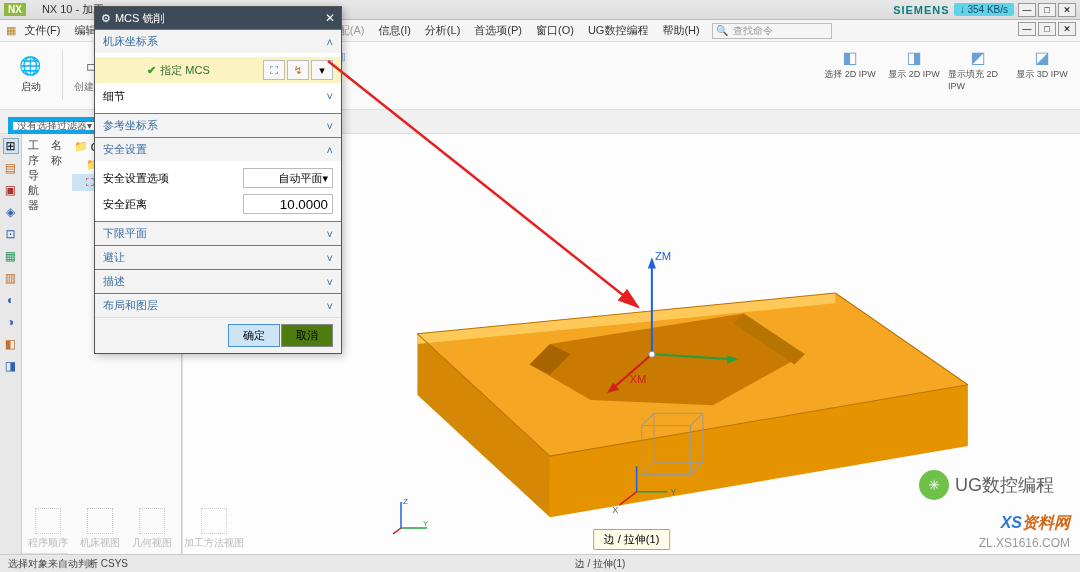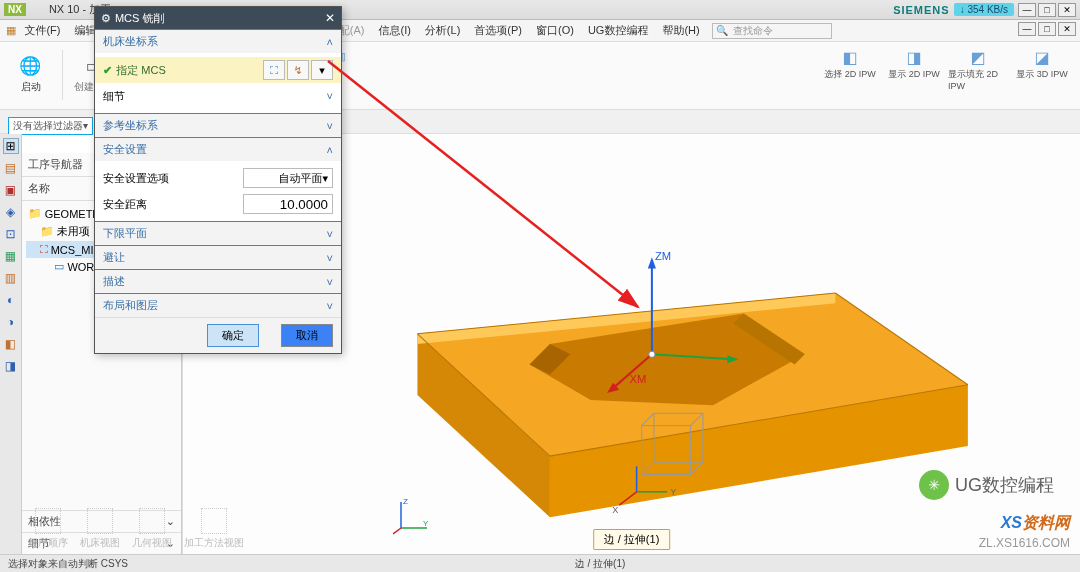--- a/index.html
+++ b/index.html
@@ -1,20 +1,20 @@
 <!DOCTYPE html>
 <html><head>
 <meta charset="utf-8">
 <style>
   * { box-sizing: border-box; margin: 0; padding: 0; font-family: "Microsoft YaHei", Arial, sans-serif; }
   body { width: 1080px; height: 572px; overflow: hidden; background: #fff; position: relative; font-size: 11px; }
 
   
   .title-bar { height: 20px; background: linear-gradient(#e8e8e8,#dcdcdc); display: flex; align-items: center; justify-content: space-between; padding: 0 4px; border-bottom: 1px solid #bbb;}
-  .title-left { display: flex; align-items: center; gap: 23px;}
+  .title-left { display: flex; align-items: center; gap: 16px;}
   .nx-logo { background: #8fb93e; color: #fff; font-weight: bold; padding: 1px 4px; font-size: 10px; }
   .title-text { font-size: 11px; color: #333; }
   .title-right { display: flex; align-items: center; gap: 4px;}
   .siemens { color: #0d7d7d; font-weight: bold; font-size: 11px; letter-spacing: 1px;}
   .netspeed { background: #5fd3e8; color: #1a4b6e; font-size: 10px; padding: 1px 6px; border-radius: 2px;}
   .win-btns { display: flex; gap: 2px;}
   .win-btn { width: 18px; height: 14px; border: 1px solid #999; background: #f0f0f0; display:flex; align-items:center; justify-content:center; font-size:9px;}
 
   
   .menu-bar { height: 22px; display: flex; align-items: center; gap: 2px; padding: 0 6px; border-bottom: 1px solid #ddd; background:#f5f5f5;}
@@ -24,28 +24,28 @@
 
   
   .main-toolbar { height: 68px; background: #fafafa; border-bottom: 1px solid #ddd; display: flex; align-items: flex-start; padding: 4px 8px; gap: 6px; position:relative;}
   .tool-btn { display: flex; flex-direction: column; align-items: center; justify-content: center; width: 46px; height: 56px; font-size: 10px; color: #777; gap: 2px;}
   .tool-btn.enabled { color:#333;}
   .tool-icon { width: 24px; height: 24px; display:flex; align-items:center; justify-content:center; font-size:18px;}
   .tool-sep { width:1px; height:50px; background:#ddd; margin:4px 2px;}
 
   
   .filter-bar { height: 24px; background:#f0f0f0; border-bottom:1px solid #ddd; display:flex; align-items:center; padding:0 8px; gap:8px; font-size:10px; color:#555;}
-  .filter-sel { border:1px solid #0ea5e9; height:18px; min-width:80px; padding:0 4px; background:#fff; display:flex; align-items:center;margin-top:8px;}
+  .filter-sel { border:5px solid #0ea5e9; height:18px; min-width:80px; padding:0 4px; background:#fff; display:flex; align-items:center;margin-top:8px;}
   .filter-icons { display:flex; gap:6px; color:#888;}
 
   
   .main-area { display:flex; height: calc(572px - 20px - 22px - 68px - 24px - 18px); }
   .left-iconbar { width: 22px; background:#e8e8e8; border-right:1px solid #ccc; display:flex; flex-direction:column; gap:6px; padding:4px 2px; align-items:center;}
   .left-iconbar div { width:16px; height:16px; display:flex; align-items:center; justify-content:center; font-size:12px;}
-  .nav-panel { width: 160px; background:#fafafa; border-right:1px solid #ccc; display:flex; flex-direction:column;margin-top:19px;}
+  .nav-panel { width: 160px; background:#fafafa; border-right:1px solid #ccc; display:flex; flex-direction:row;}
   .nav-header { padding:4px 6px; font-size:11px; color:#444; border-bottom:1px solid #ddd;}
   .nav-header2 { padding:4px 6px; font-size:11px; color:#444; border-bottom:1px solid #ddd;}
   .tree { padding:4px 4px; font-size:11px; flex:1;}
   .tree-item { padding:2px 2px; display:flex; align-items:center; gap:3px;}
   .tree-item.sel { background:#cde4f7;}
   .tree-indent1 { padding-left:14px;}
   .tree-indent2 { padding-left:28px;}
   .nav-collapser { padding:3px 6px; font-size:11px; color:#444; border-top:1px solid #ddd; display:flex; justify-content:space-between; align-items:center;}
 
   .viewport { flex:1; position:relative; background:#fdfdfd; border-left:1px solid #ddd;}
@@ -56,27 +56,27 @@
   
   .dialog { position:absolute; left:94px; top:6px; width:248px; background:#f3f3f3; border:1px solid #555; box-shadow:2px 2px 8px rgba(0,0,0,0.25); z-index:50;}
   .dlg-title { height:22px; background:#3d4a57; color:#fff; display:flex; align-items:center; justify-content:space-between; padding:0 6px; font-size:11px;}
   .dlg-title-left { display:flex; align-items:center; gap:4px;}
   .dlg-close { color:#fff; font-size:12px; cursor:pointer;}
   .dlg-section-hdr { background:#f3f3f3; color:#376ea5; padding:4px 8px; font-size:11px; display:flex; justify-content:space-between; align-items:center; border-top:1px solid #ef4444;}
   .dlg-section-hdr .chev { color:#376ea5;}
   .dlg-body { background:#fff; padding:4px 8px;}
   .dlg-row { display:flex; align-items:center; justify-content:space-between; height:26px; font-size:11px;}
   .dlg-row.highlight { background:#fcf3c2; margin:0 -8px; padding:0 8px;}
-  .dlg-row.highlight .lab { color:#2f6b2f;}
+  .dlg-row.highlight .lab { color:#2f6b2f;margin-left:44px;}
   .check-icon { color:#2f9f2f; font-weight:bold; margin-right:4px;}
   .mini-btn { width:22px; height:20px; border:1px solid #bbb; background:#f8f8f8; display:flex; align-items:center; justify-content:center; margin-left:2px; font-size:11px;}
   .dlg-select { border:1px solid #bbb; height:20px; padding:0 4px; background:#fff; display:flex; align-items:center; justify-content:flex-end; min-width:90px;}
   .dlg-input { border:1px solid #bbb; height:20px; padding:0 4px; background:#fff; text-align:right; width:90px;margin-left:28px;}
-  .dlg-buttons { display:flex; justify-content:flex-end; gap:22px; padding:6px 8px; background:#f3f3f3; border-top:1px solid #ddd;}
-  .dlg-btn { border:1px solid #888; background:#3b82f6; padding:3px 14px; font-size:11px;}
+  .dlg-buttons { display:flex; justify-content:flex-end; gap:1px; padding:6px 8px; background:#f3f3f3; border-top:1px solid #ddd;}
+  .dlg-btn { border:1px solid #888; background:#4d7c0f; padding:3px 14px; font-size:11px;}
   .dlg-btn.primary { background:#cde4f7; border-color:#4a90d9;}
 
   
   .red-arrow { position:absolute; z-index:60; pointer-events:none;}
 
   
   .status-bar { height:18px; background:#e8e8e8; border-top:1px solid #ccc; display:flex; align-items:center; justify-content:space-between; padding:0 8px; font-size:10px; color:#444;}
 
   
   .bottom-pal { position:absolute; left:28px; bottom:22px; display:flex; gap:12px;}

